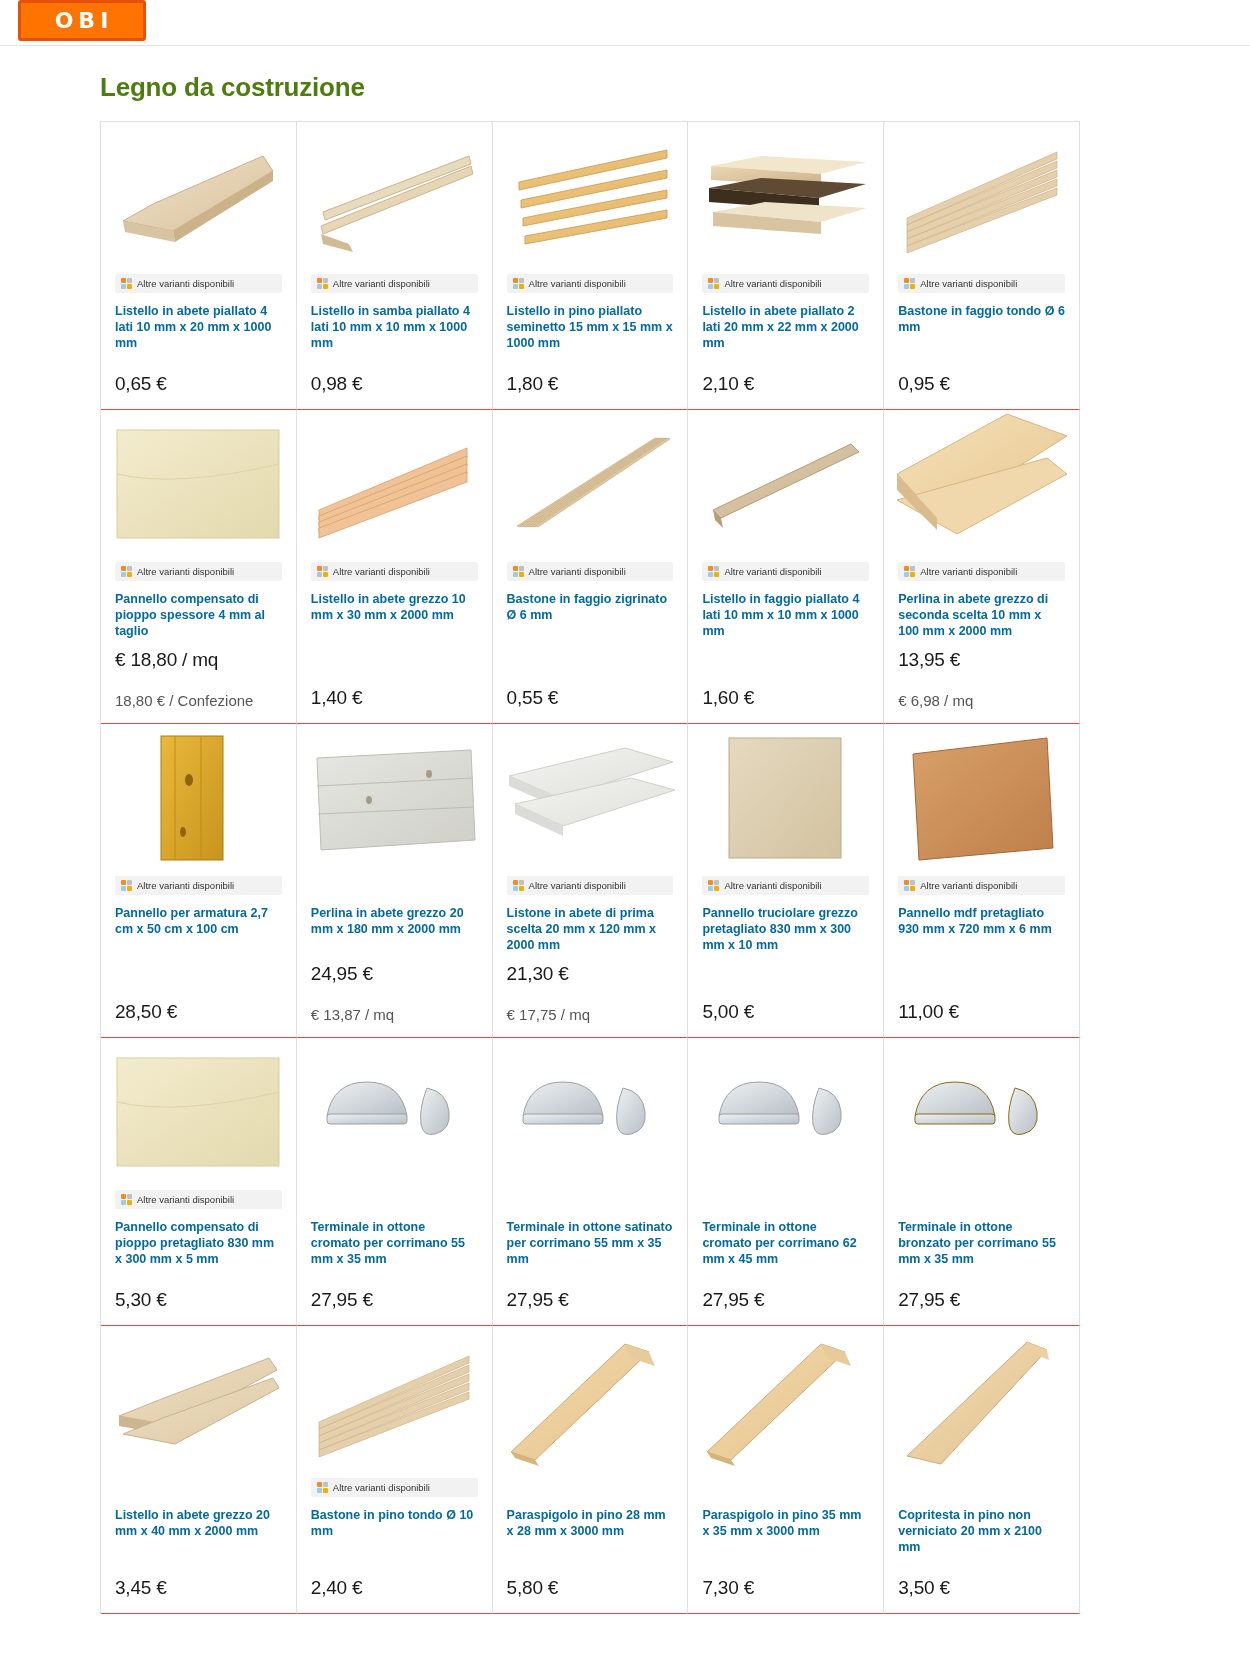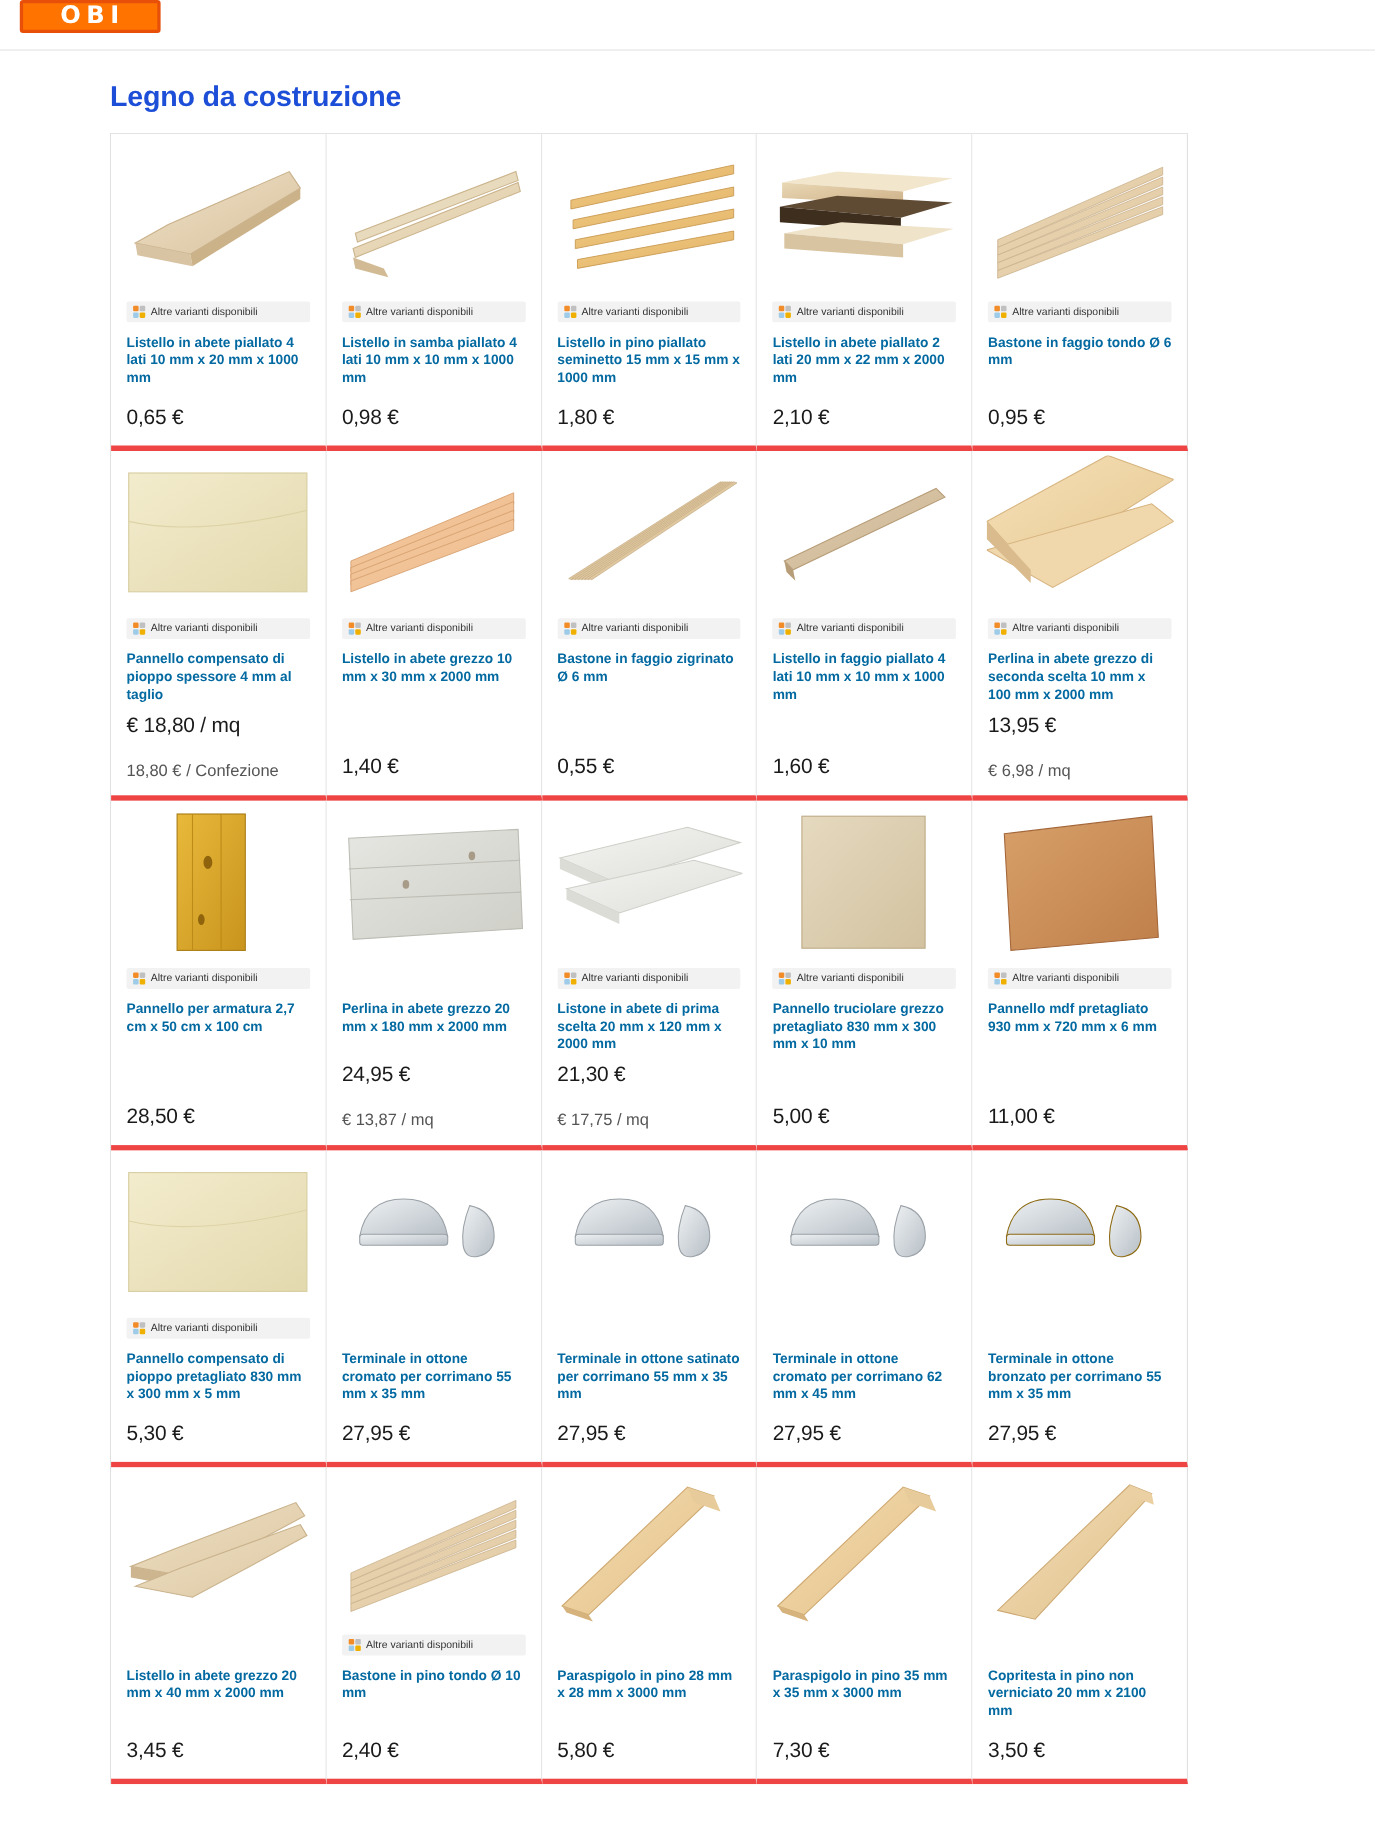--- a/index.html
+++ b/index.html
@@ -16,21 +16,21 @@
     height: 46px;
     border-bottom: 1px solid #e3e3e3;
     display: flex;
     align-items: flex-start;
     background: #fff;
     position: relative;
   }
   .logo {
     margin: 0 0 0 18px;
     width: 128px;
-    height: 30px;
+    height: 41px;
     background: #ff7300;
     border: 3px solid #e8500a;
     border-radius: 3px;
     display: flex;
     align-items: center;
     justify-content: center;
   }
   .logo-text {
     color: #ffffff;
     font-weight: bold;
@@ -42,36 +42,36 @@
   }
 
   
   .page {
     padding: 0 0 0 0;
   }
   .page-title {
     font-size: 26px;
     font-weight: bold;
     margin: 26px 0 18px 100px;
-    color: #1d4ed8;
+    color: #4d7c0f;
     letter-spacing: -0.2px;
   }
 
   
   .product-grid {
     margin: 0 100px 0 100px;
     border-top: 1px solid #e0e0e0;
     border-left: 1px solid #e0e0e0;
     display: grid;
     grid-template-columns: repeat(5, 1fr);
     width: 980px;
   }
   .product-card {
     border-right: 1px solid #e0e0e0;
-    border-bottom: 5px solid #ef4444;
+    border-bottom: 1px solid #ef4444;
     padding: 0 0 14px 0;
     background: #fff;
     display: flex;
     flex-direction: column;
     min-height: 288px;
     position: relative;
   }
 
   .img-wrap {
     height: 148px;

